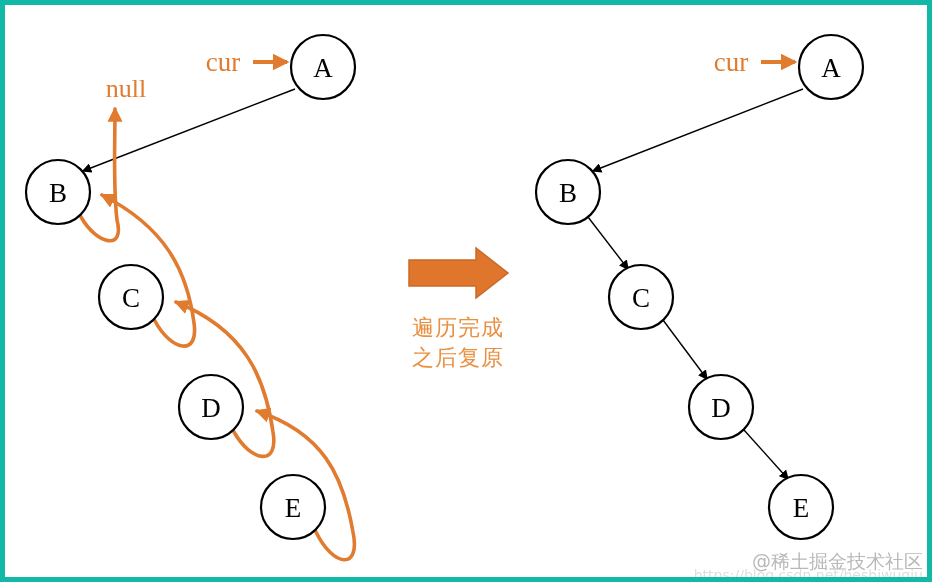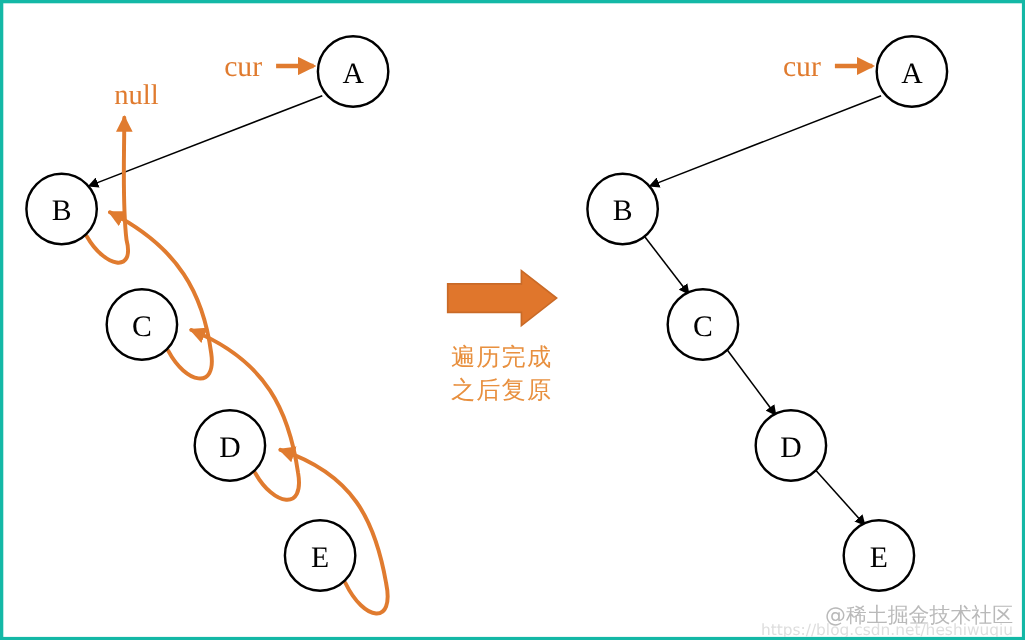--- a/index.html
+++ b/index.html
@@ -5,21 +5,21 @@
   html, body {
     margin: 0;
     padding: 0;
     background: #ffffff;
   }
   #canvas {
     position: relative;
     width: 932px;
     height: 582px;
     background: #ffffff;
-    border: 3px solid #14b8a6;
+    border: 5px solid #14b8a6;
     box-sizing: border-box;
     overflow: hidden;
     font-family: "Liberation Serif", "DejaVu Serif", serif;
   }
   #diagram-svg {
     position: absolute;
     left: 0;
     top: 0;
     width: 932px;
     height: 582px;

